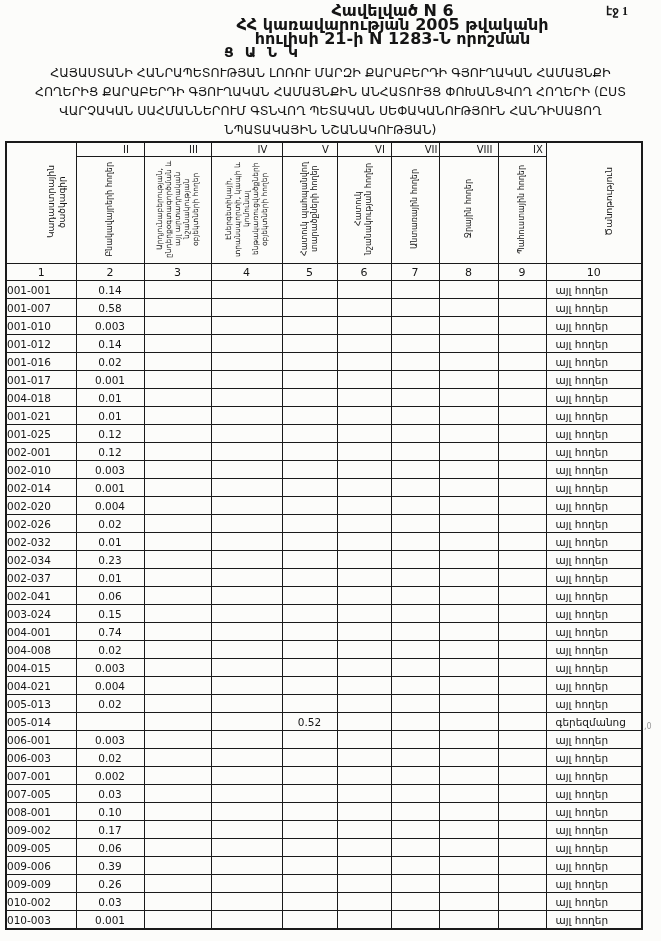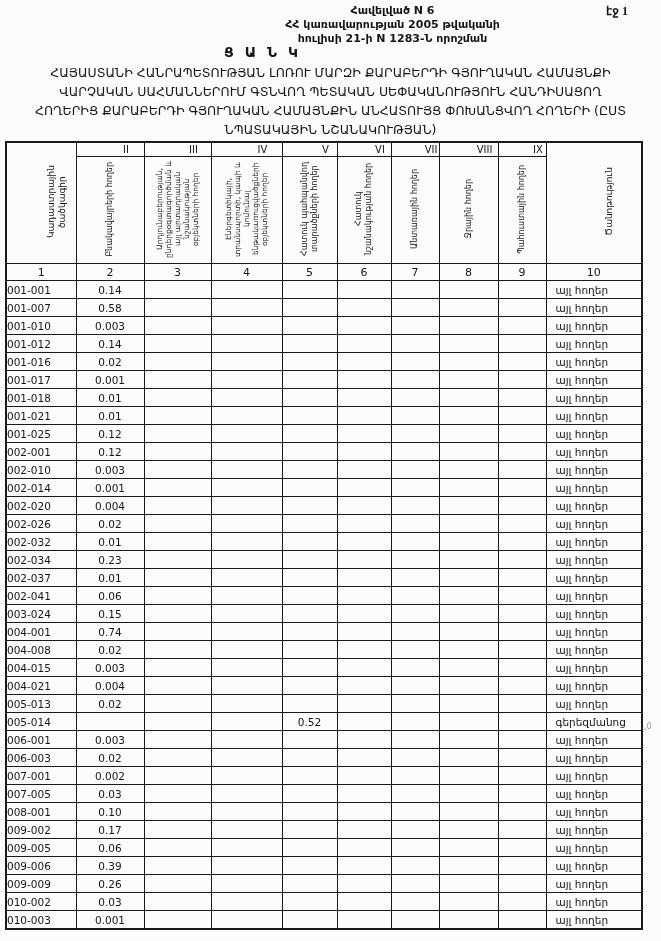--- a/index.html
+++ b/index.html
@@ -4,21 +4,21 @@
 <style>
   html,body{margin:0;padding:0;}
   body{
     width:661px;height:941px;position:relative;
     background:#fcfcfa;color:#151515;
     font-family:"DejaVu Sans",sans-serif;
     overflow:hidden;
   }
   .annex{
     position:absolute;left:225px;top:4px;width:335px;
-    text-align:center;font-size:11px;font-weight:bold;line-height:14px;
+    text-align:center;font-size:16px;font-weight:bold;line-height:14px;
   }
   .pagenum{
     position:absolute;left:606px;top:4px;
     font-size:12px;font-weight:bold;font-family:Liberation Serif, serif;
   }
   .doc-title{
     position:absolute;left:0;top:44px;width:525px;
     text-align:center;font-size:14px;font-weight:bold;letter-spacing:3px;
   }
   .doc-subtitle{
@@ -62,22 +62,22 @@
   <div>ՀՀ կառավարության 2005 թվականի</div>
   <div>հուլիսի 21-ի N 1283-Ն որոշման</div>
 </div>
 
 <div class="pagenum">էջ 1</div>
 
 <div class="doc-title">Ց Ա Ն Կ</div>
 
 <div class="doc-subtitle">
   <div>ՀԱՅԱՍՏԱՆԻ ՀԱՆՐԱՊԵՏՈՒԹՅԱՆ ԼՈՌՈՒ ՄԱՐԶԻ ՔԱՐԱԲԵՐԴԻ ԳՅՈՒՂԱԿԱՆ ՀԱՄԱՅՆՔԻ</div>
+  <div>ՀՈՂԵՐԻՑ ՔԱՐԱԲԵՐԴԻ ԳՅՈՒՂԱԿԱՆ ՀԱՄԱՅՆՔԻՆ ԱՆՀԱՏՈՒՅՑ ՓՈԽԱՆՑՎՈՂ ՀՈՂԵՐԻ (ԸՍՏ</div>
   <div>ՎԱՐՉԱԿԱՆ ՍԱՀՄԱՆՆԵՐՈՒՄ ԳՏՆՎՈՂ ՊԵՏԱԿԱՆ ՍԵՓԱԿԱՆՈՒԹՅՈՒՆ ՀԱՆԴԻՍԱՑՈՂ</div>
-  <div>ՀՈՂԵՐԻՑ ՔԱՐԱԲԵՐԴԻ ԳՅՈՒՂԱԿԱՆ ՀԱՄԱՅՆՔԻՆ ԱՆՀԱՏՈՒՅՑ ՓՈԽԱՆՑՎՈՂ ՀՈՂԵՐԻ (ԸՍՏ</div>
   <div>ՆՊԱՏԱԿԱՅԻՆ ՆՇԱՆԱԿՈՒԹՅԱՆ)</div>
 </div>
 
 <table class="main">
   <colgroup>
     <col style="width:70px">
       <col style="width:68px">
       <col style="width:67px">
     <col style="width:71px">
       <col style="width:55px">
@@ -210,21 +210,21 @@
         <td class="val"></td>
         <td class="val"></td>
         <td class="val"></td>
         <td class="val"></td>
         <td class="val"></td>
         <td class="val"></td>
         <td class="val"></td>
         <td class="note">այլ հողեր</td>
       </tr>
       <tr>
-        <td class="code">001-018</td>
+        <td class="code">004-018</td>
         <td class="val">0.01</td>
         <td class="val"></td>
         <td class="val"></td>
         <td class="val"></td>
         <td class="val"></td>
         <td class="val"></td>
         <td class="val"></td>
         <td class="val"></td>
         <td class="note">այլ հողեր</td>
       </tr>

